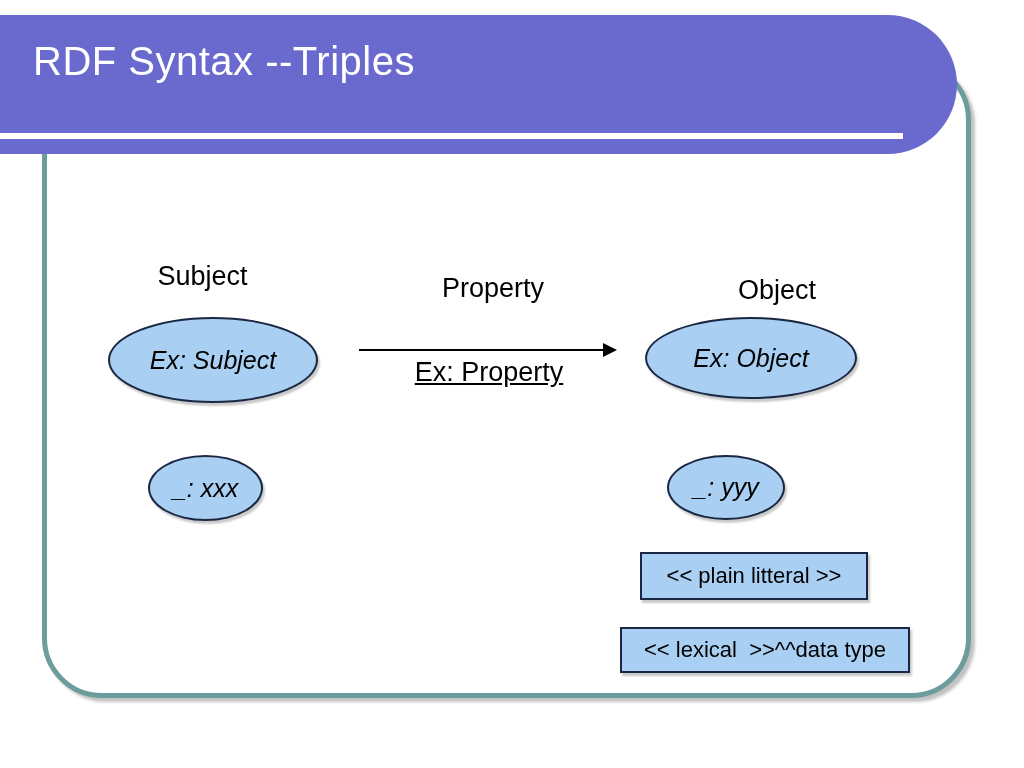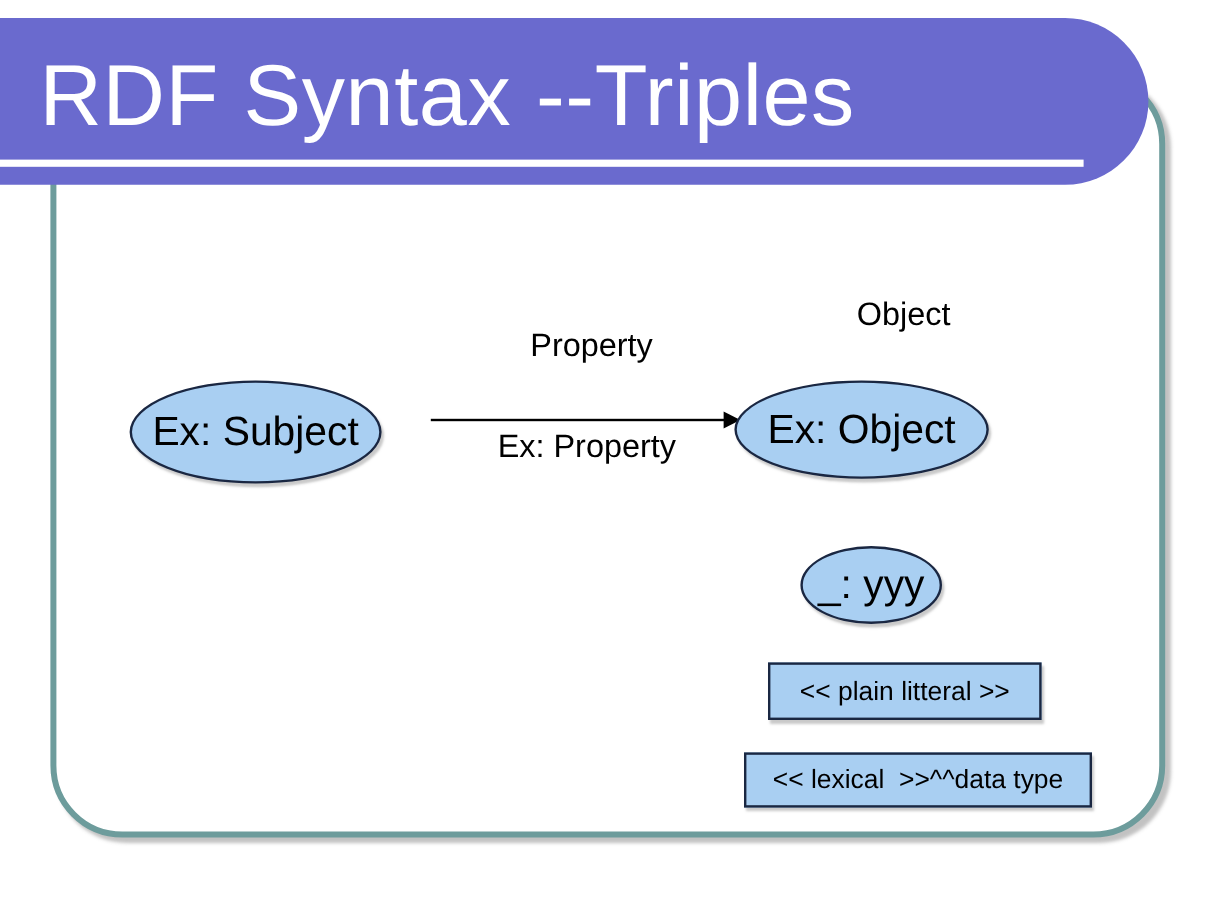--- a/index.html
+++ b/index.html
@@ -37,21 +37,21 @@
     width: 957px;
     height: 139px;
     background: var(--banner, #6a6ace);
     border-radius: 0 70px 70px 0;
     z-index: 2;
   }
   .banner-title {
     position: absolute;
     left: 33px;
     top: 24px;
-    font-size: 72px;
+    font-size: 40px;
     letter-spacing: 0.5px;
     color: var(--title, #ffffff);
     white-space: nowrap;
   }
   .banner-underline {
     position: absolute;
     left: 0;
     top: 118px;
     width: 903px;
     height: 6px;
@@ -66,24 +66,25 @@
   }
   .ellipse {
     position: absolute;
     box-sizing: border-box;
     background: var(--fill, #a9cff2);
     border: 2px solid var(--stroke, #1a2742);
     border-radius: 50%;
     display: flex;
     align-items: center;
     justify-content: center;
-    font-size: 34px;
+    font-size: 25px;
     color: var(--text, #000000);
     box-shadow: 2px 3px 2px rgba(120,120,120,0.4);
     white-space: pre;
+    font-style: italic;
   }
   .litbox {
     position: absolute;
     box-sizing: border-box;
     background: var(--fill, #a9cff2);
     border: 2px solid var(--stroke, #1a2742);
     display: flex;
     align-items: center;
     justify-content: center;
     font-size: 22px;
@@ -104,57 +105,59 @@
     left: 603px;
     top: 343px;
     width: 0;
     height: 0;
     border-left: 14px solid #000000;
     border-top: 7px solid transparent;
     border-bottom: 7px solid transparent;
   }
   .subject-label  { left: 140px; top: 261px; width: 125px; }
   .property-label { left: 430px; top: 273px; width: 126px; }
-  .object-label   { left: 690px; top: 247px; width: 126px; }
+  .object-label   { left: 690px; top: 275px; width: 126px; text-align: right; }
   .subject-node { left: 108px; top: 317px; width: 210px; height: 86px; }
-  .object-node  { left: 612px; top: 317px; width: 212px; height: 82px; }
+  .object-node  { left: 645px; top: 317px; width: 212px; height: 82px; }
   .blank-xxx    { left: 148px; top: 455px; width: 115px; height: 66px; }
   .blank-yyy    { left: 667px; top: 455px; width: 118px; height: 65px; }
-  .edge-label   { left: 400px; top: 357px; width: 178px; }
+  .edge-label   { left: 400px; top: 357px; width: 178px; text-decoration: underline; }
   .plain-literal-box { left: 640px; top: 552px; width: 228px; height: 48px; }
   .typed-literal-box { left: 620px; top: 627px; width: 290px; height: 46px; }
 </style>
 </head>
 <body>
 
 <div class="slide">
 
   <div class="frame"></div>
 
   <div class="banner">
     <div class="banner-title">RDF Syntax --Triples</div>
     <div class="banner-underline"></div>
   </div>
 
   <div class="content">
 
+    <div class="label subject-label">Subject</div>
 
     <div class="label property-label">Property</div>
 
     <div class="label object-label">Object</div>
 
     <div class="ellipse subject-node">Ex: Subject</div>
 
     <div class="arrow-line"></div>
     <div class="arrow-head"></div>
 
     <div class="label edge-label">Ex: Property</div>
 
     <div class="ellipse object-node">Ex: Object</div>
 
+    <div class="ellipse blank-xxx">_: xxx</div>
 
     <div class="ellipse blank-yyy">_: yyy</div>
 
     <div class="litbox plain-literal-box">&lt;&lt; plain litteral &gt;&gt;</div>
 
     <div class="litbox typed-literal-box">&lt;&lt; lexical  &gt;&gt;^^data type</div>
 
   </div>
 </div>
 

